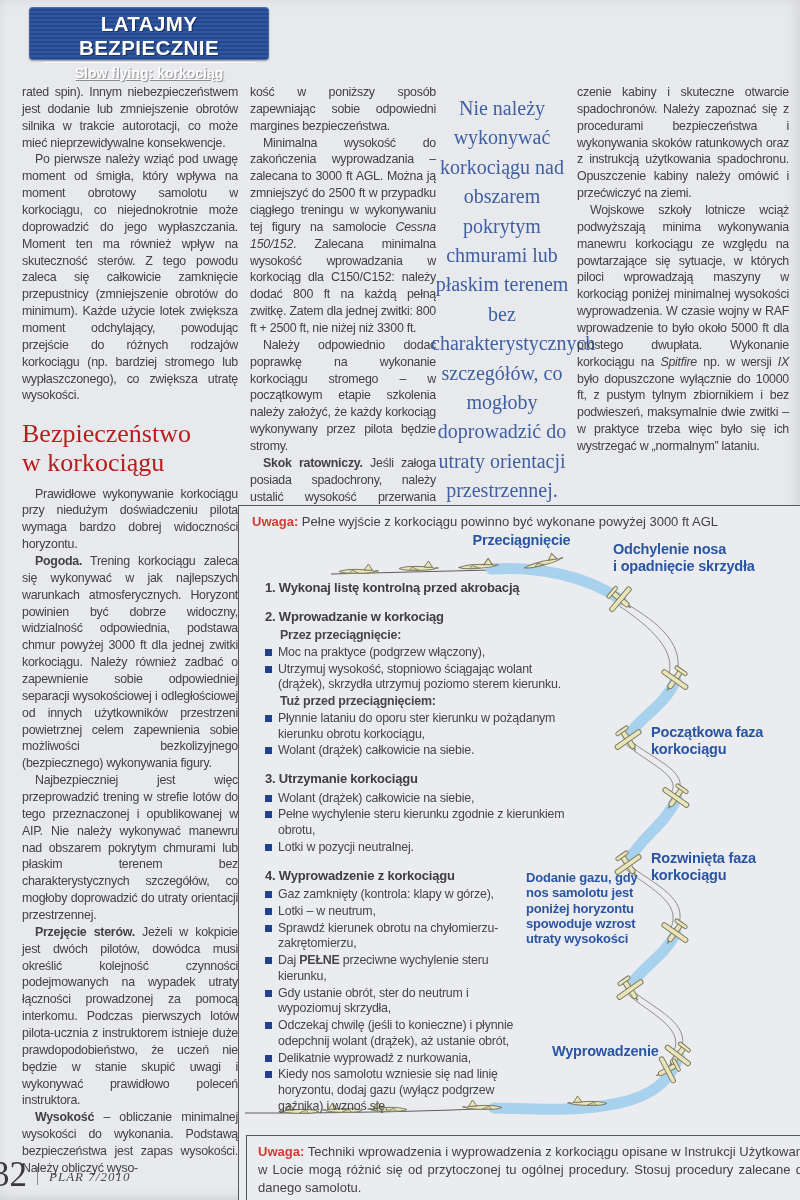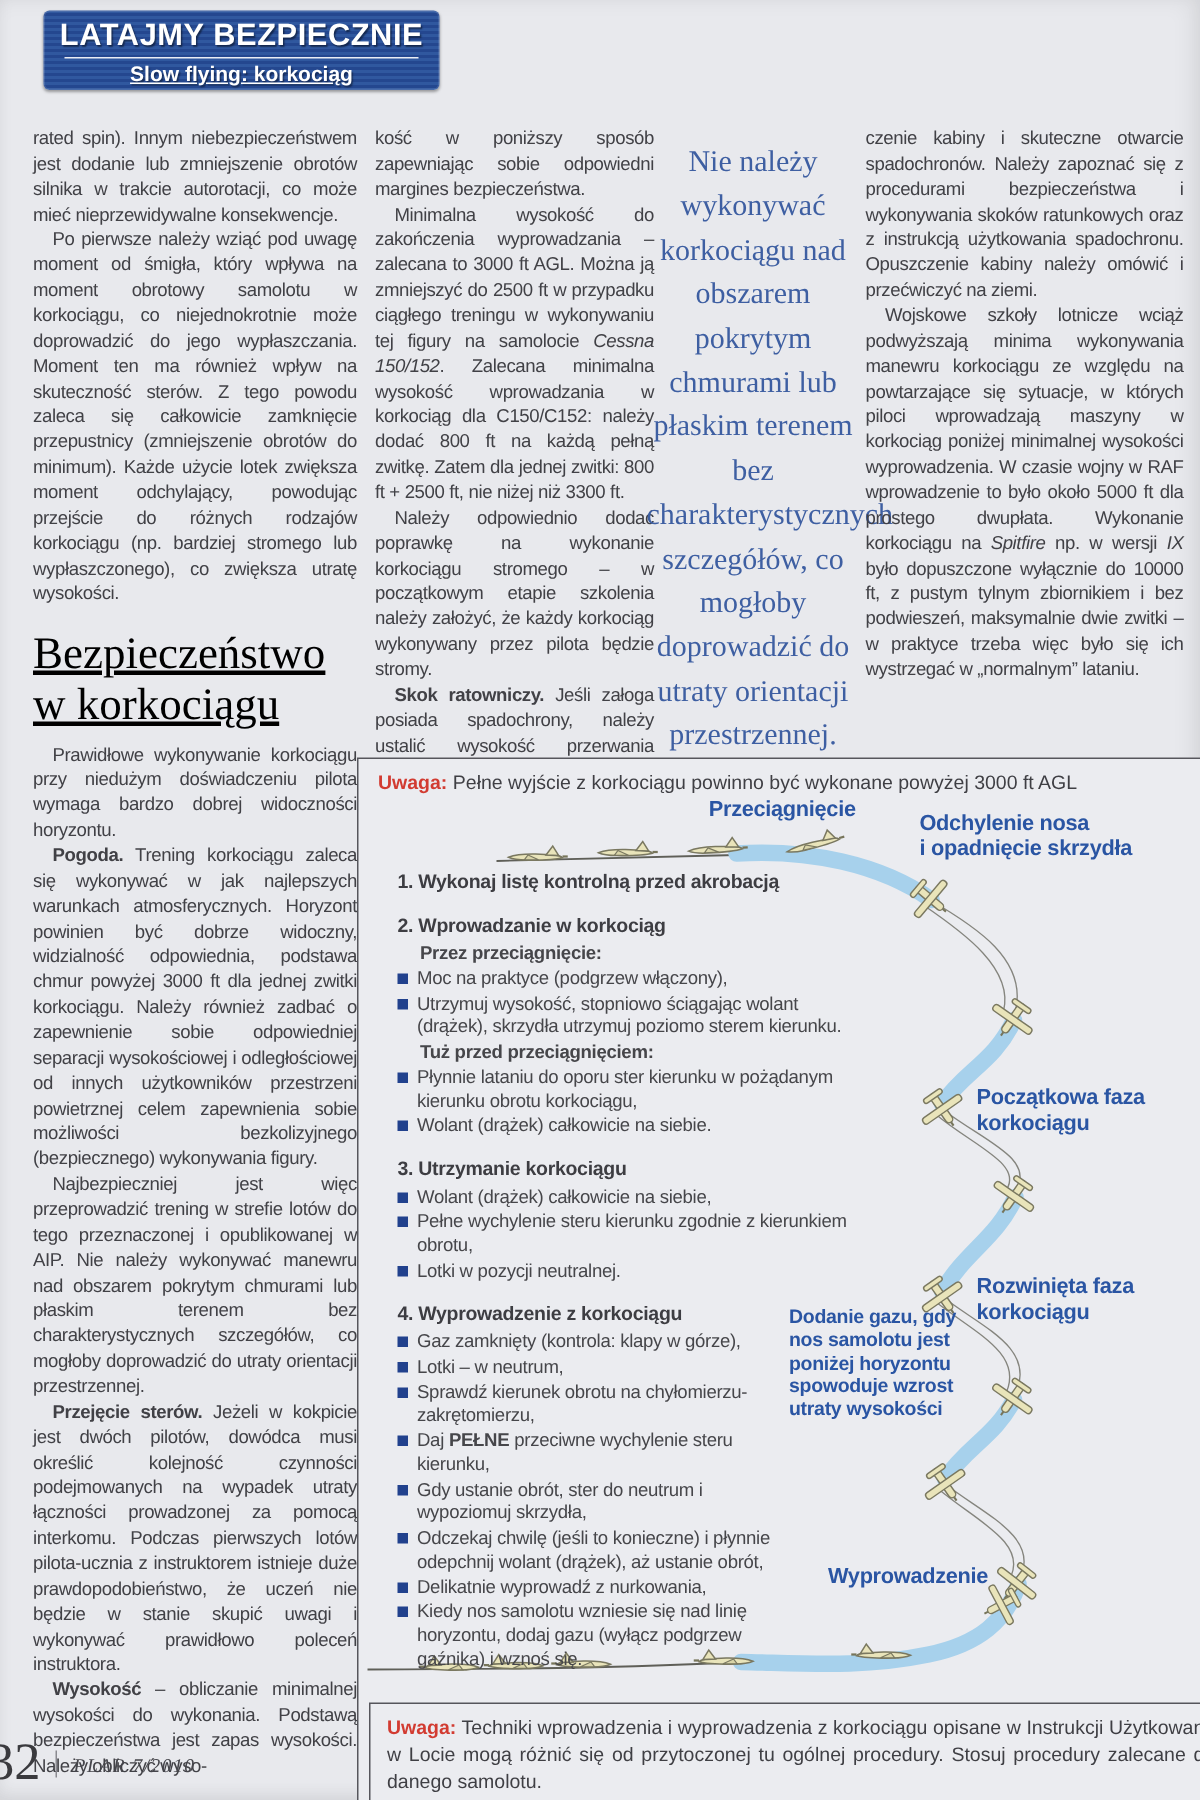--- a/index.html
+++ b/index.html
@@ -1,36 +1,36 @@
 <!DOCTYPE html>
 <html lang="pl"><head>
 <meta charset="utf-8">
 <style>
   html,body{margin:0;padding:0;}
   body{background:#c9c9cd;font-family:"Liberation Sans",sans-serif;}
   .page{position:relative;width:800px;height:1200px;margin:0 auto;background:#e8e9ed;overflow:hidden;
         box-shadow:inset -6px 0 14px rgba(0,0,0,.06), inset 0 -4px 10px rgba(0,0,0,.05);}
   
-  .banner{position:absolute;left:29px;top:7px;width:264px;height:53px;border-radius:4px;color:#fff;text-align:center;
+  .banner{position:absolute;left:29px;top:7px;width:240px;height:53px;border-radius:4px;color:#fff;text-align:center;
           background:repeating-linear-gradient(180deg,#30589f 0 2px,#24478f 2px 4px);
           box-shadow:0 1px 2px rgba(0,0,0,.35), inset 0 0 0 1px rgba(255,255,255,.12);}
   .banner-title{font-size:20.5px;font-weight:bold;letter-spacing:.4px;margin-top:5px;text-shadow:1px 1px 1px rgba(0,0,0,.45);}
   .banner-rule{height:1px;background:rgba(255,255,255,.9);margin:2px 14px 2px;}
   .banner-subtitle{font-size:14px;font-weight:bold;text-shadow:1px 1px 1px rgba(0,0,0,.4);text-decoration:underline;}
   
   .col{position:absolute;top:84px;font-size:12.4px;line-height:1.36;letter-spacing:-.25px;color:#414146;text-align:justify;}
   .col1{left:22px;width:216px;}
   .col2{left:250px;width:186px;}
   .col3{left:577px;width:212px;}
   .para{margin:0;}
   .ind{text-indent:13px;}
   .lead{font-weight:bold;margin-top:20px;}
   .it{font-style:italic;}
-  .section-heading{font-family:"Liberation Serif",serif;font-size:30px;line-height:1.12;color:#000000;
-                   font-weight:normal;margin:15px 0 8px;white-space:pre-line;letter-spacing:0;text-decoration:underline;}
+  .section-heading{font-family:"Liberation Serif",serif;font-size:26px;line-height:1.12;color:#b91c1c;
+                   font-weight:normal;margin:15px 0 8px;white-space:pre-line;letter-spacing:0;}
   .pullquote{position:absolute;left:431px;top:94px;width:142px;font-family:"Liberation Serif",serif;
              font-size:20px;line-height:1.47;color:#3e5fa2;text-align:center;}
   
   .diagram-box{position:absolute;left:238px;top:505px;width:552px;height:694px;border:1px solid #56565c;background:#ebecf0;padding-left:47px;}
   .top-note{position:absolute;left:13px;top:8px;right:10px;font-size:13px;line-height:1.3;color:#3f3f44;margin:0;}
   .red{color:#d23b31;font-weight:bold;}
   .flight-svg{position:absolute;left:0;top:0;width:552px;height:694px;}
   .dlabel{position:absolute;color:#2a55a3;font-weight:bold;font-size:14.5px;line-height:1.18;white-space:pre-line;letter-spacing:-.2px;}
   .lbl-stall{left:195px;top:26px;width:175px;text-align:center;}
   .lbl-nosedrop{left:374px;top:35px;}

